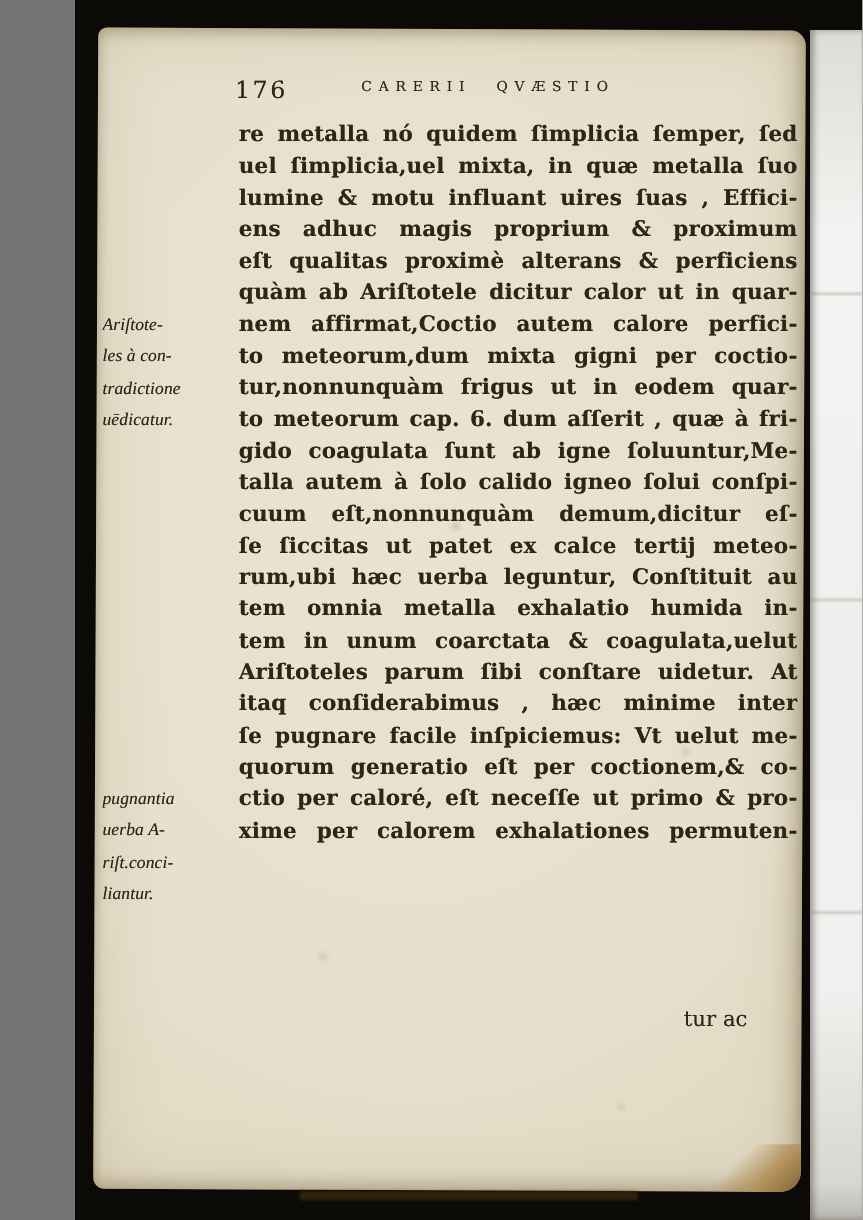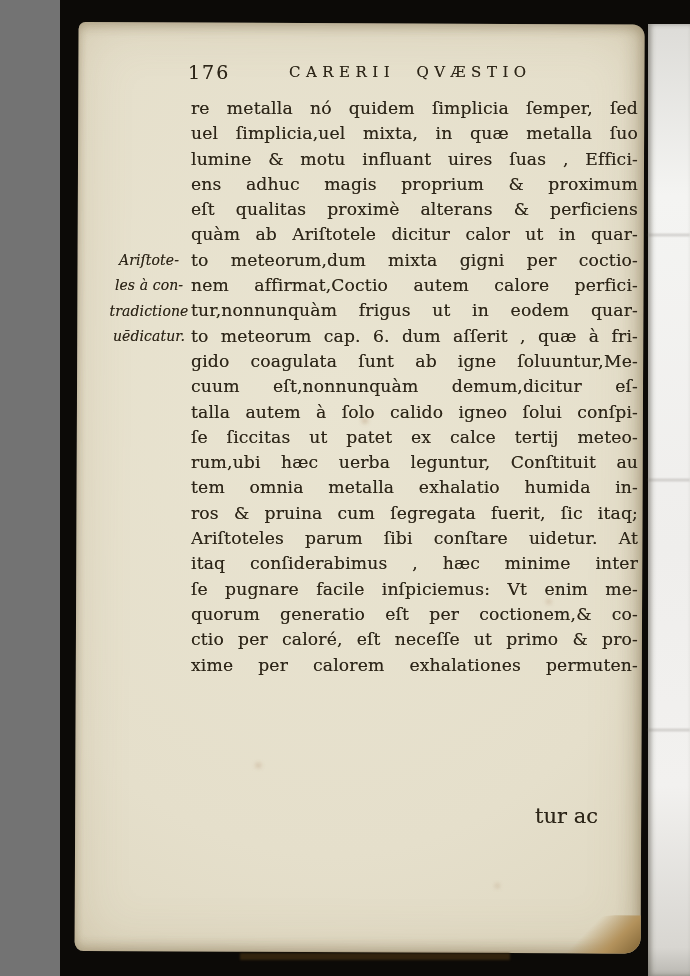--- a/index.html
+++ b/index.html
@@ -45,28 +45,28 @@
   .fox4{left:420px;top:860px;width:5px;height:4px;background:rgba(150,100,60,.30);}
   .corner-tear{position:absolute;right:-8px;bottom:-6px;width:84px;height:44px;
       background:linear-gradient(135deg, rgba(190,160,105,.0) 30%, #b3925c 60%, #7e6233 90%);
       border-radius:60% 0 0 0 / 100% 0 0 0;}
   .bottom-streak{position:absolute;left:240px;top:953px;width:270px;height:7px;
       background:#3c2a10;filter:blur(1.3px);opacity:.8;}
 
   
   .ink{color:#2c2518;text-shadow:0 0 .5px rgba(45,35,18,.55);}
   .pagenum{position:absolute;left:188px;top:61px;font-size:19px;letter-spacing:2px;}
-  .runhead{position:absolute;left:289px;top:63px;font-size:15px;letter-spacing:5.5px;word-spacing:11px;}
+  .runhead{position:absolute;left:289px;top:63px;font-size:11px;letter-spacing:5.5px;word-spacing:11px;}
   .text-block{position:absolute;left:191px;top:96px;width:447px;}
   .tline{font-size:17.2px;line-height:25.3px;height:25.3px;letter-spacing:.15px;
-         text-align:justify;text-align-last:justify;overflow:hidden;}
+         text-align:justify;text-align-last:justify;overflow:hidden;font-weight:bold;}
   .catchword{position:absolute;left:191px;top:804px;width:407px;text-align:right;
-         font-size:21px;line-height:25.3px;}
-  .margin-note{position:absolute;left:103px;width:92px;text-align:center;
-         font-style:italic;font-size:14px;line-height:25.3px;}
+         font-size:17px;line-height:25.3px;}
+  .margin-note{position:absolute;left:82px;width:92px;text-align:left;
+         font-style:italic;font-size:14px;line-height:25.3px;font-family:Liberation Serif, serif;}
   .note-1{top:248px;}
   .note-2{top:627px;}
   .nline{height:25.3px;overflow:hidden;letter-spacing:.1px;}
 </style>
 </head>
 <body>
 
 <div class="scan">
 
   <div class="backdrop"></div>
@@ -92,42 +92,48 @@
   <div class="pagenum ink">176</div>
   <div class="runhead ink">CARERII QVÆSTIO</div>
 
   <div class="text-block ink">
     <div class="tline">re metalla nó quidem ſimplicia ſemper, ſed</div>
     <div class="tline">uel ſimplicia,uel mixta, in quæ metalla ſuo</div>
     <div class="tline">lumine &amp; motu influant uires ſuas , Effici-</div>
     <div class="tline">ens adhuc magis proprium &amp; proximum</div>
     <div class="tline">eſt qualitas proximè alterans &amp; perficiens</div>
     <div class="tline">quàm ab Ariſtotele dicitur calor ut in quar-</div>
+    <div class="tline">nem affirmat,Coctio autem calore perfici-</div>
     <div class="tline">to meteorum,dum mixta gigni per coctio-</div>
-    <div class="tline">nem affirmat,Coctio autem calore perfici-</div>
     <div class="tline">tur,nonnunquàm frigus ut in eodem quar-</div>
     <div class="tline">to meteorum cap. 6. dum aſſerit , quæ à fri-</div>
     <div class="tline">gido coagulata ſunt ab igne ſoluuntur,Me-</div>
+    <div class="tline">talla autem à ſolo calido igneo ſolui conſpi-</div>
     <div class="tline">cuum eſt,nonnunquàm demum,dicitur eſ-</div>
-    <div class="tline">talla autem à ſolo calido igneo ſolui conſpi-</div>
     <div class="tline">ſe ſiccitas ut patet ex calce tertij meteo-</div>
     <div class="tline">rum,ubi hæc uerba leguntur, Conſtituit au</div>
     <div class="tline">tem omnia metalla exhalatio humida in-</div>
-    <div class="tline">ros &amp; pruina cum ſegregata fuerit, ſic itaq;</div>
+    <div class="tline">tem in unum coarctata &amp; coagulata,uelut</div>
     <div class="tline">Ariſtoteles parum ſibi conſtare uidetur. At</div>
     <div class="tline">itaq conſiderabimus , hæc minime inter</div>
-    <div class="tline">ſe pugnare facile inſpiciemus: Vt enim me-</div>
+    <div class="tline">ſe pugnare facile inſpiciemus: Vt uelut me-</div>
     <div class="tline">quorum generatio eſt per coctionem,&amp; co-</div>
     <div class="tline">ctio per caloré, eſt neceſſe ut primo &amp; pro-</div>
     <div class="tline">xime per calorem exhalationes permuten-</div>
   </div>
 
   <div class="catchword ink">tur ac</div>
 
   <div class="margin-note note-1 ink">
     <div class="nline">Ariſtote-</div>
     <div class="nline">les à con-</div>
     <div class="nline">tradictione</div>
     <div class="nline">uēdicatur.</div>
   </div>
 
+  <div class="margin-note note-2 ink">
+    <div class="nline">pugnantia</div>
+    <div class="nline">uerba A-</div>
+    <div class="nline">riſt.conci-</div>
+    <div class="nline">liantur.</div>
+  </div>
 
 </div>
 
 </body></html>

